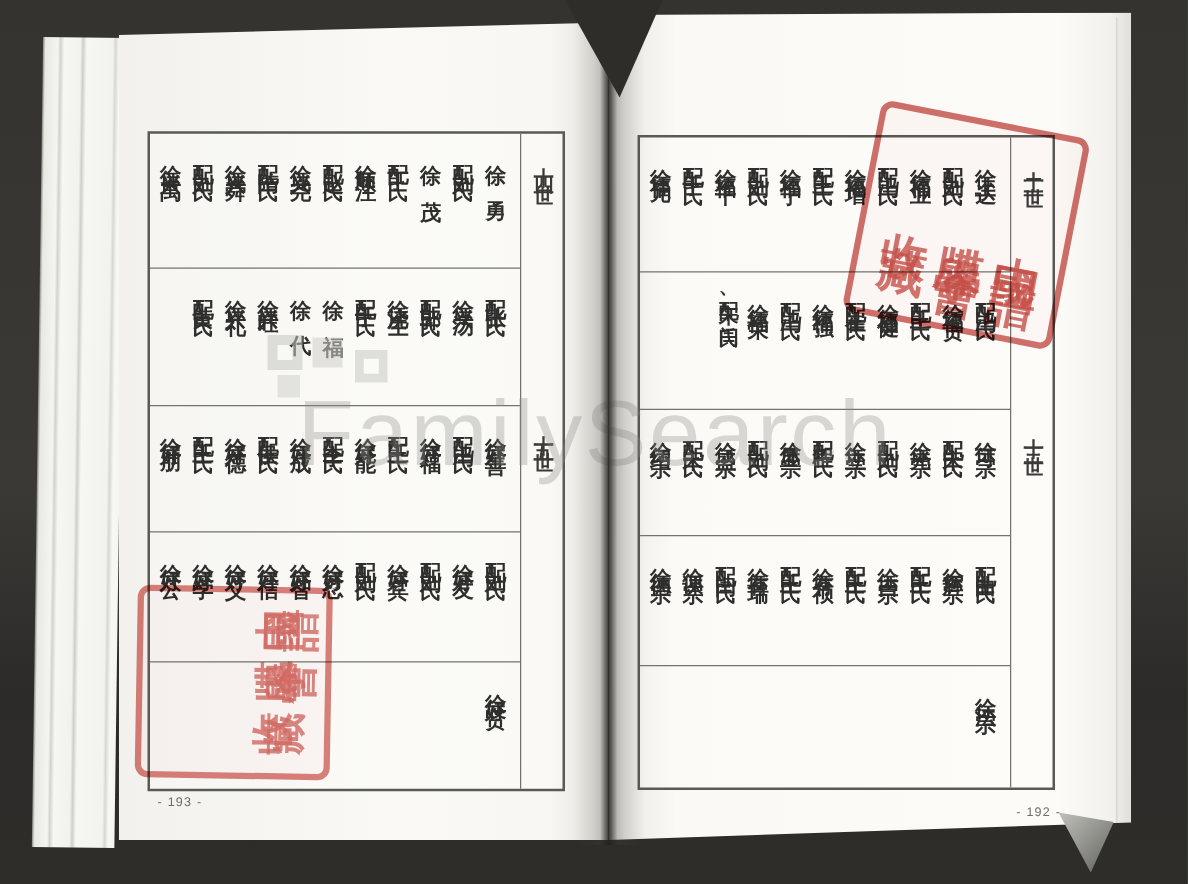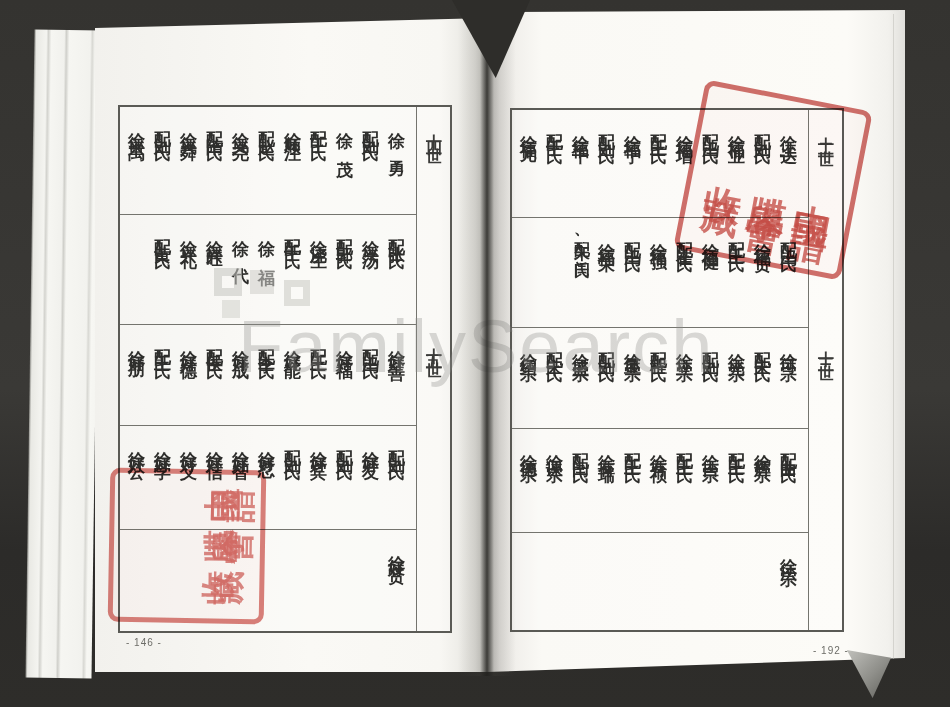--- a/index.html
+++ b/index.html
@@ -140,21 +140,21 @@
           </div>
         <div class="grow">
             <div class="vcol">徐好贤</div>
           </div>
       </div>
       <div class="gen-col">
         <div class="gen-label gen-a">十四世</div>
         <div class="gen-label gen-b">十五世</div>
       </div>
     </div>
-    <div class="pageno pl">- 146 -</div>
+    <div class="pageno pl">- 193 -</div>
   </div>
 
   <div class="page page-right">
     <div class="gtable right">
       <div class="names-area">
         <div class="grow">
             <div class="vcol">徐上达</div>
             <div class="vcol">配刘氏</div>
             <div class="vcol">徐福业</div>
             <div class="vcol">配冯氏</div>

